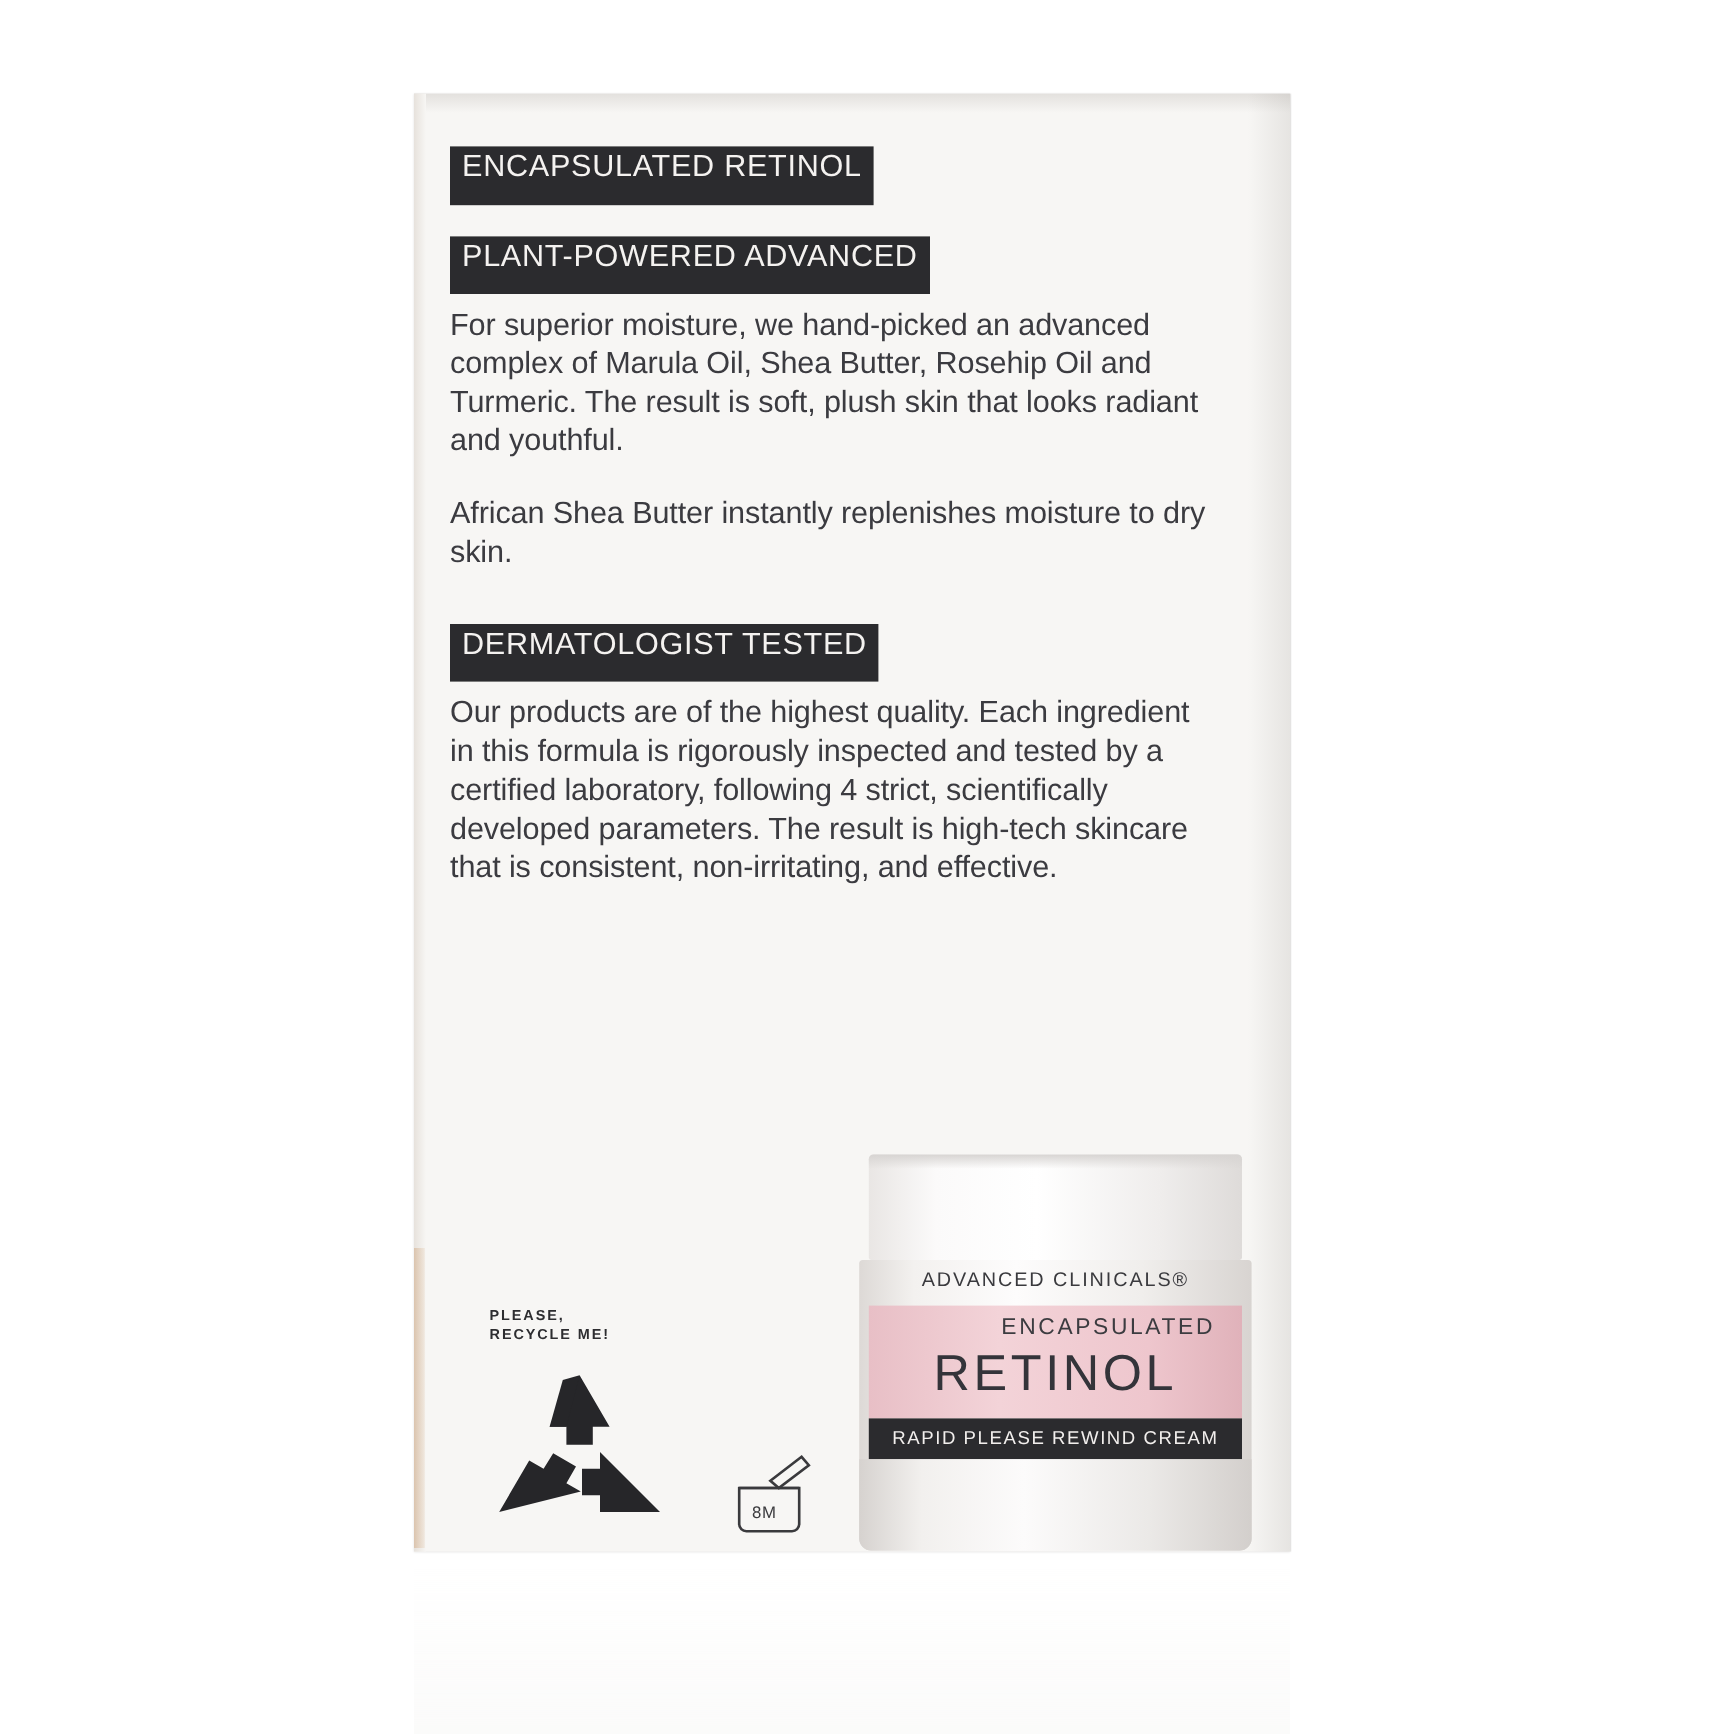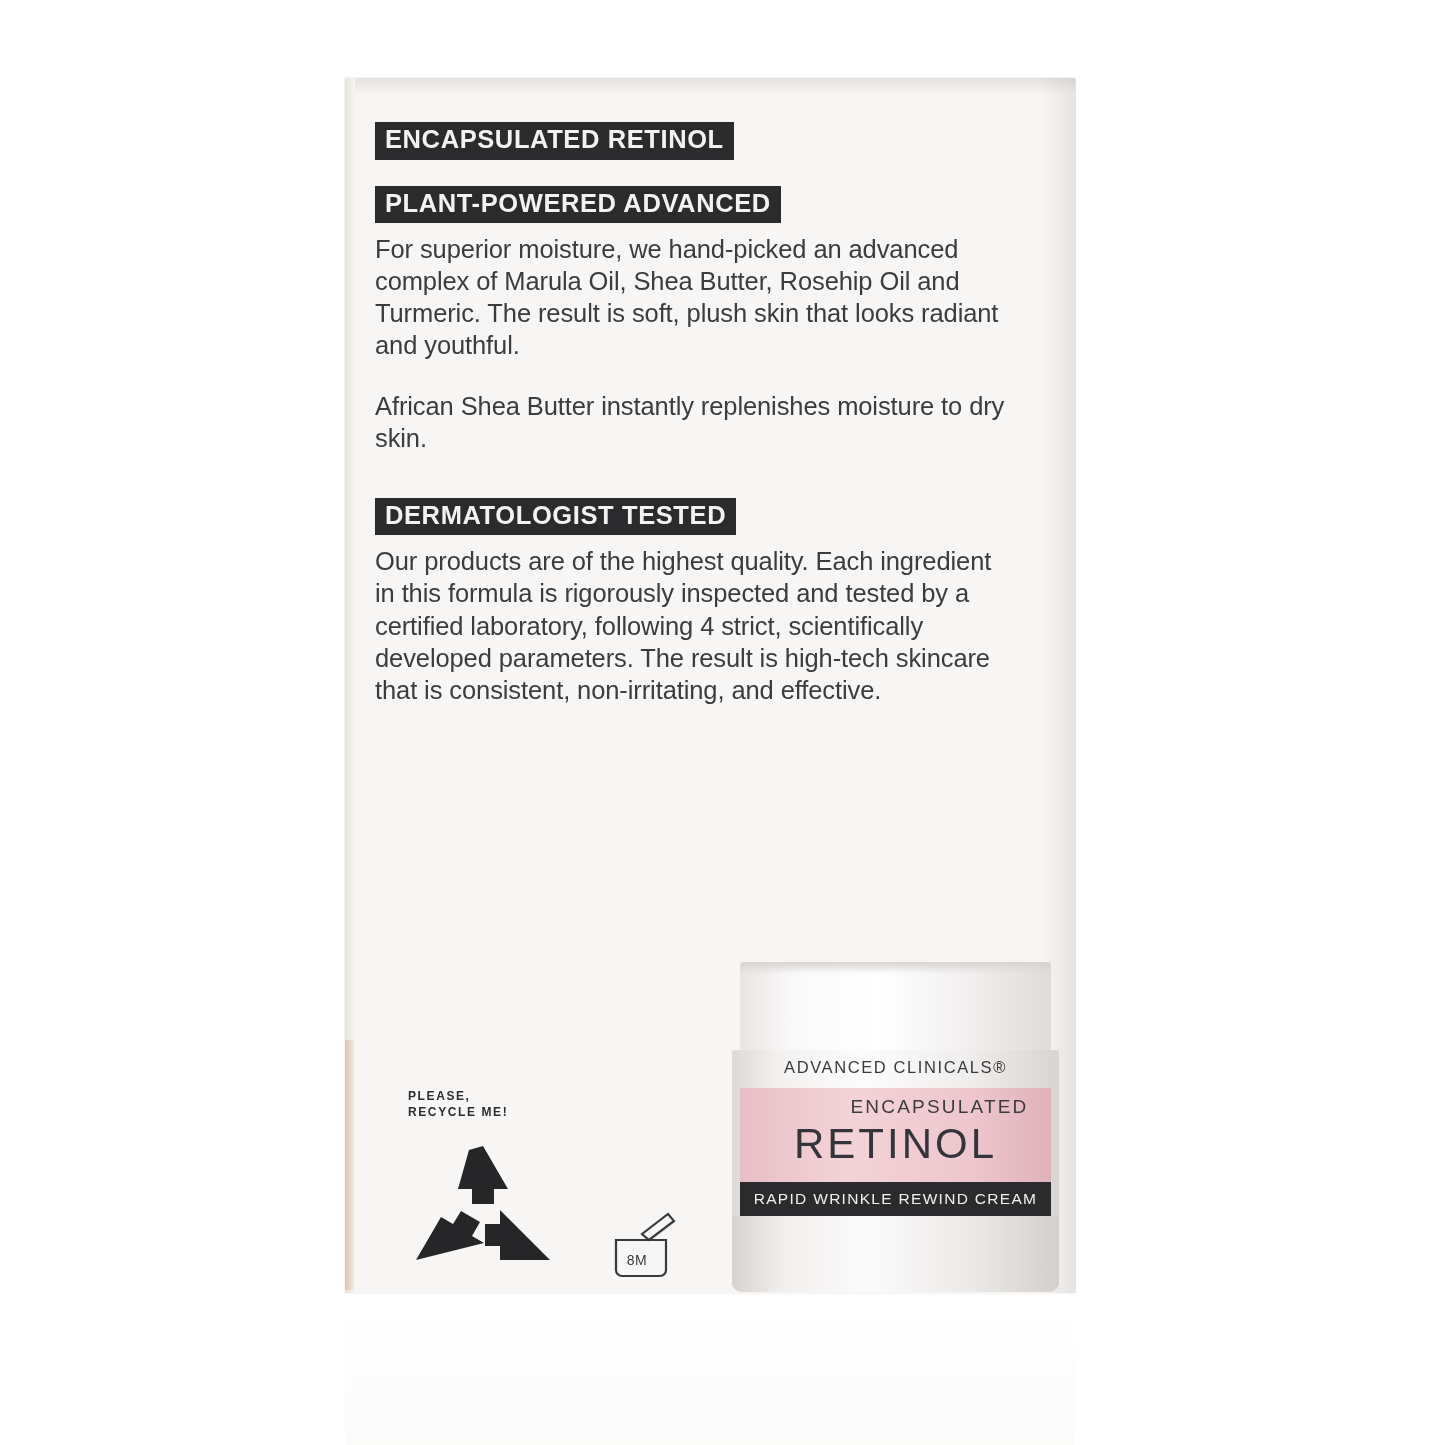--- a/index.html
+++ b/index.html
@@ -79,23 +79,23 @@
   .section {
     margin-bottom: 26px;
   }
 
   .heading {
     display: inline-block;
     background: #2b2b2e;
     color: #f4f2f0;
     font-size: 25.5px;
     letter-spacing: 0.6px;
-    padding: 5px 10px 7px 10px;
+    padding: 5px 10px 18px 10px;
     line-height: 1;
-    font-weight: 700;
+    font-weight: 400;
   }
 
   .para {
     color: #3b3b40;
     font-size: 25.5px;
     line-height: 1.26;
     margin: 10px 0 0 0;
     letter-spacing: -0.1px;
     max-width: 665px;
   }
@@ -139,21 +139,21 @@
     width: 58px;
     text-align: center;
     font-size: 14px;
     color: #3a3a3d;
     letter-spacing: 0.5px;
   }
 
   
   .jar {
     position: absolute;
-    left: 732px;
+    left: 716px;
     top: 962px;
     width: 327px;
     height: 330px;
   }
   .jar-lid {
     position: absolute;
     left: 8px;
     top: 0;
     width: 311px;
     height: 88px;
@@ -350,21 +350,21 @@
   <div class="jar">
     <div class="jar-body"></div>
     <div class="jar-pinkband"></div>
     <div class="jar-darkband"></div>
     <div class="jar-base"></div>
     <div class="jar-lid"></div>
     <div class="jar-lid-top"></div>
     <div class="jar-brand">ADVANCED CLINICALS®</div>
     <div class="jar-enc">ENCAPSULATED</div>
     <div class="jar-retinol">RETINOL</div>
-    <div class="jar-tag">RAPID WRINKLE REWIND CREAM</div>
+    <div class="jar-tag">RAPID PLEASE REWIND CREAM</div>
   </div>
 
   <div class="reflection">
     <div class="refl-inner">
       <div class="refl-box"></div>
       <div class="refl-recycle">
         <svg viewBox="0 0 150 132" width="150" height="132" aria-hidden="true">
           <g fill="#6e6e72">
             <path d="M75 4 L100 47 L86 47 L86 62 L64 62 L64 47 L50 47 Z"></path>
             <path d="M61 8 L75 4 L64 47 L50 47 Z"></path>

